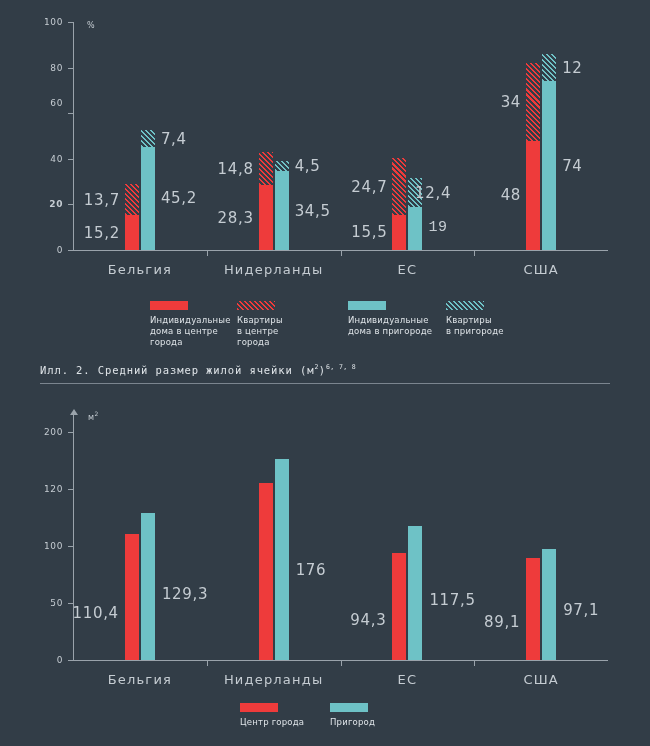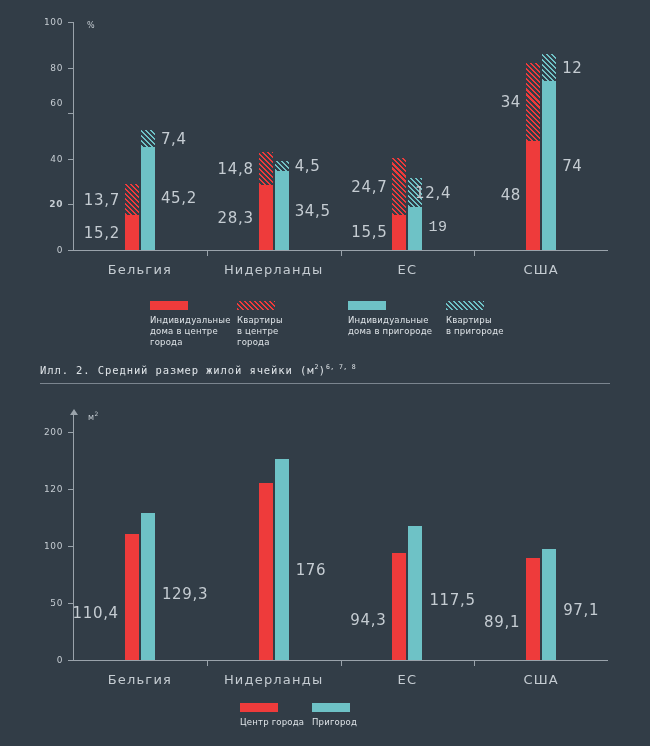--- a/index.html
+++ b/index.html
@@ -221,19 +221,19 @@
       <div class="xtick" style="left: 474.25px; top: 271px;"></div>
       <div class="cat-label" style="left: 481.125px; top: 284px;">США</div>
       <div class="bar" style="left: 526.125px; top: 168.467px; width: 14px; height: 101.533px; background: rgb(238, 59, 59);"></div>
       <div class="bar" style="left: 542.125px; top: 159.351px; width: 14px; height: 110.649px; background: rgb(110, 194, 198);"></div>
       <div class="val-label" style="left: 0px; width: 520.125px; text-align: right; top: 227.433px;">89,1</div>
       <div class="val-label" style="left: 563.125px; top: 215.208px;">97,1</div>
       <div class="legend-item" style="left: 240px; top: 313px;">
         <div class="swatch" style="background: rgb(238, 59, 59);"></div>
         <div class="legend-text">Центр города</div>
       </div>
-      <div class="legend-item" style="left: 312px; top: 313px;">
+      <div class="legend-item" style="left: 330px; top: 313px;">
         <div class="swatch" style="background: rgb(110, 194, 198);"></div>
         <div class="legend-text">Пригород</div>
       </div>
     </div>
 
 </div>
 
 </body></html>

